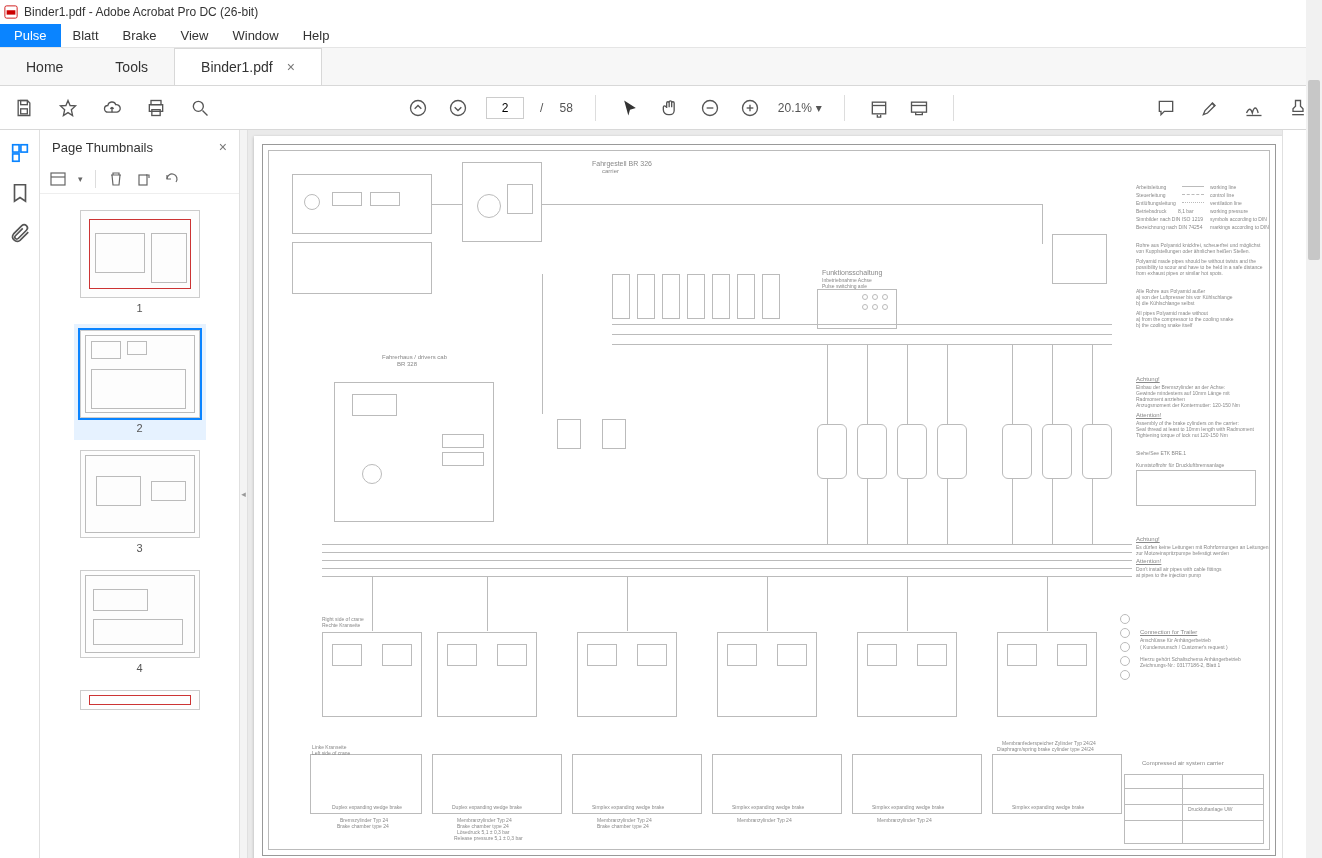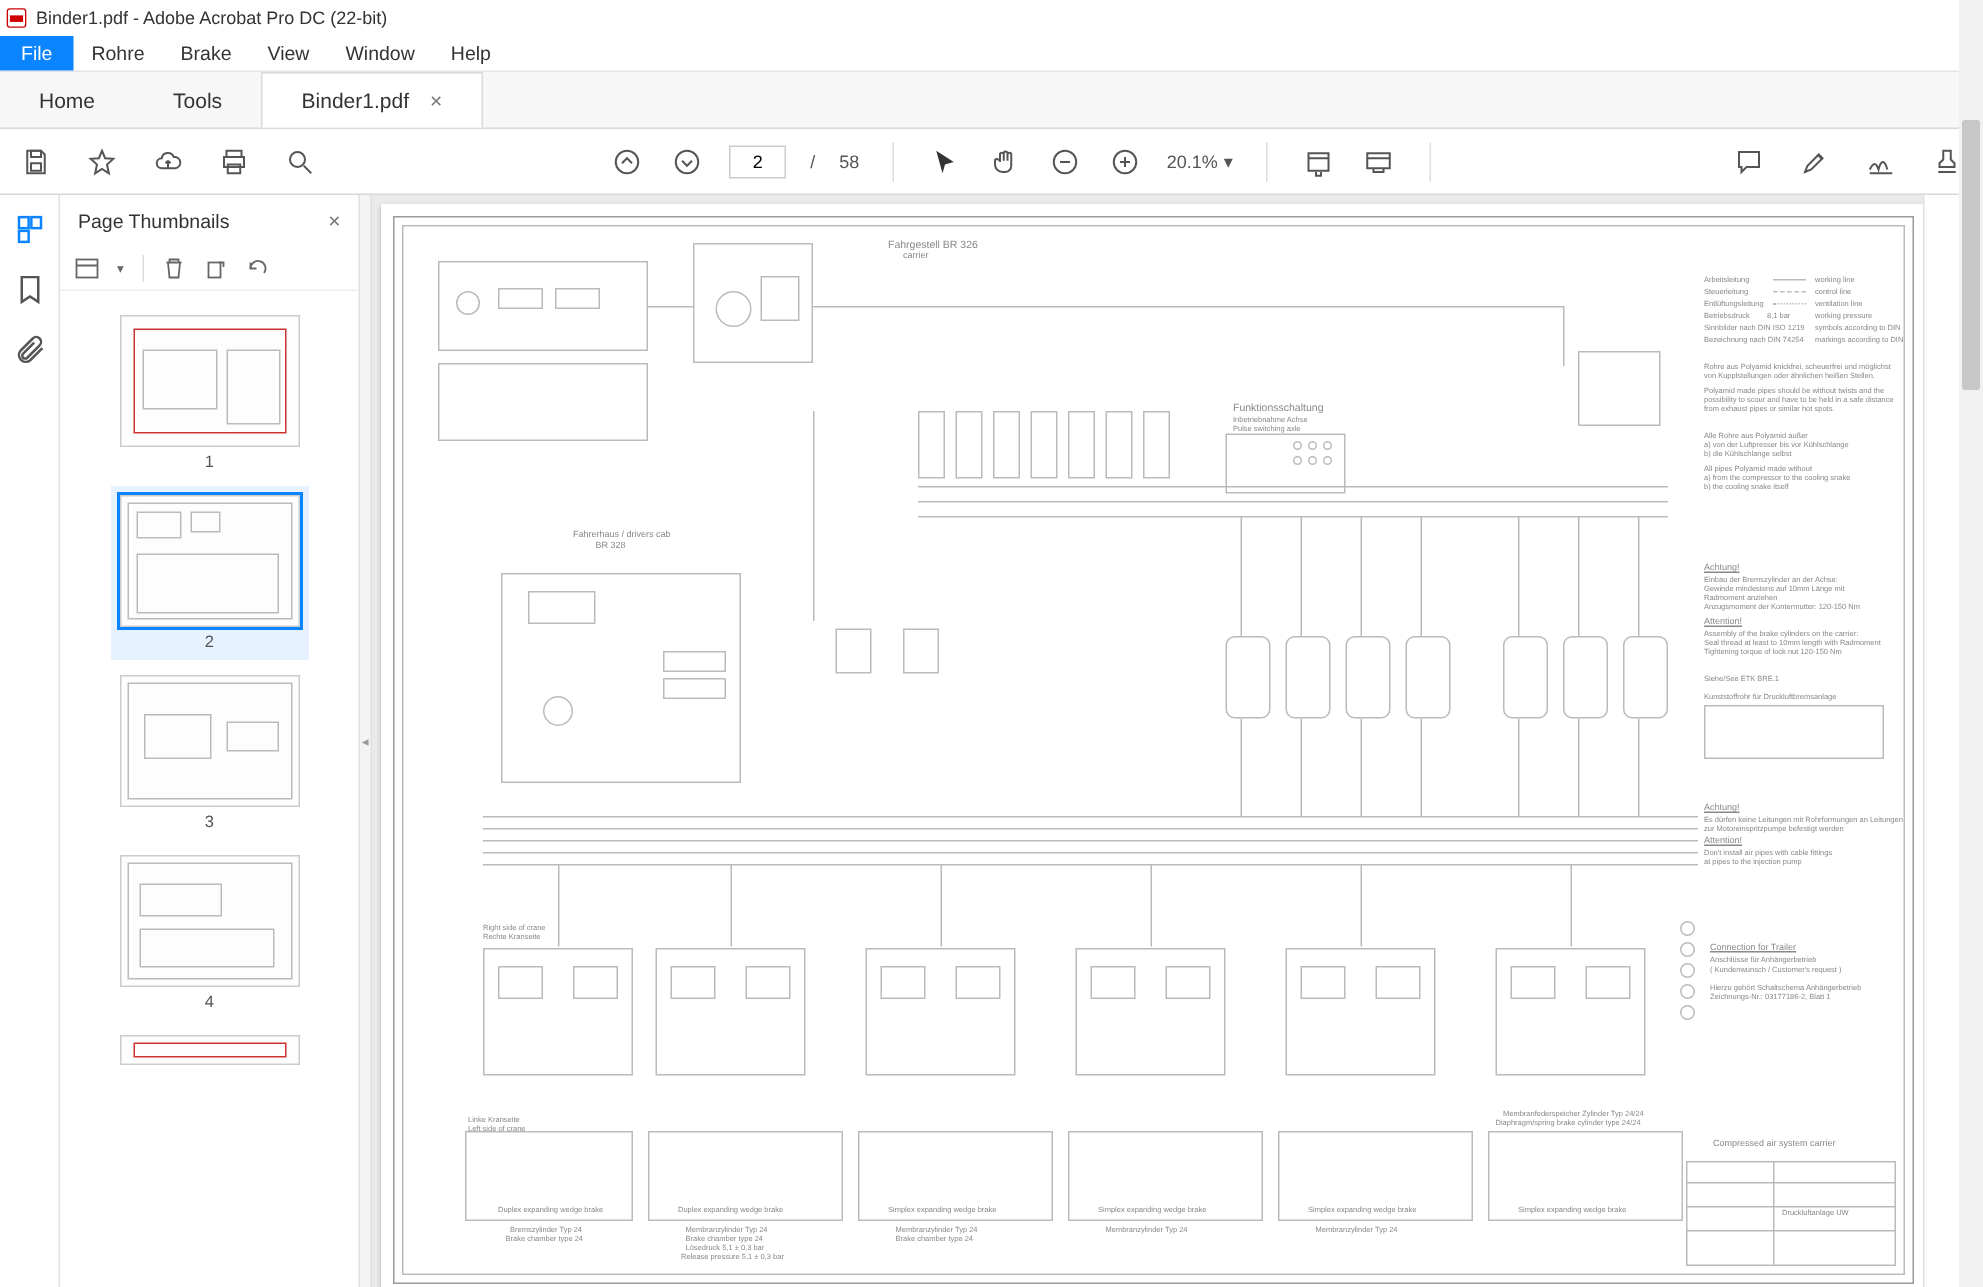--- a/index.html
+++ b/index.html
@@ -87,26 +87,26 @@
 
 </style>
 </head>
 <body>
 
 <div class="titlebar">
   <svg class="pdf-ico" viewBox="0 0 16 16">
       <rect x="1" y="1" width="14" height="14" rx="2" fill="#fff" stroke="#c00"></rect>
       <rect x="3" y="6" width="10" height="5" fill="#c00"></rect>
     </svg>
-  <span>Binder1.pdf - Adobe Acrobat Pro DC (22-bit)</span>
+  <span>Binder1.pdf - Adobe Acrobat Pro DC (26-bit)</span>
 </div>
 
 <div class="menubar">
-  <div class="menu-item file">File</div>
-  <div class="menu-item">Rohre</div>
+  <div class="menu-item file">Pulse</div>
+  <div class="menu-item">Blatt</div>
   <div class="menu-item">Brake</div>
   <div class="menu-item">View</div>
   <div class="menu-item">Window</div>
   <div class="menu-item">Help</div>
 </div>
 
 <div class="tabs-row">
   <div class="tab">Home</div>
   <div class="tab">Tools</div>
   <div class="tab doc">

